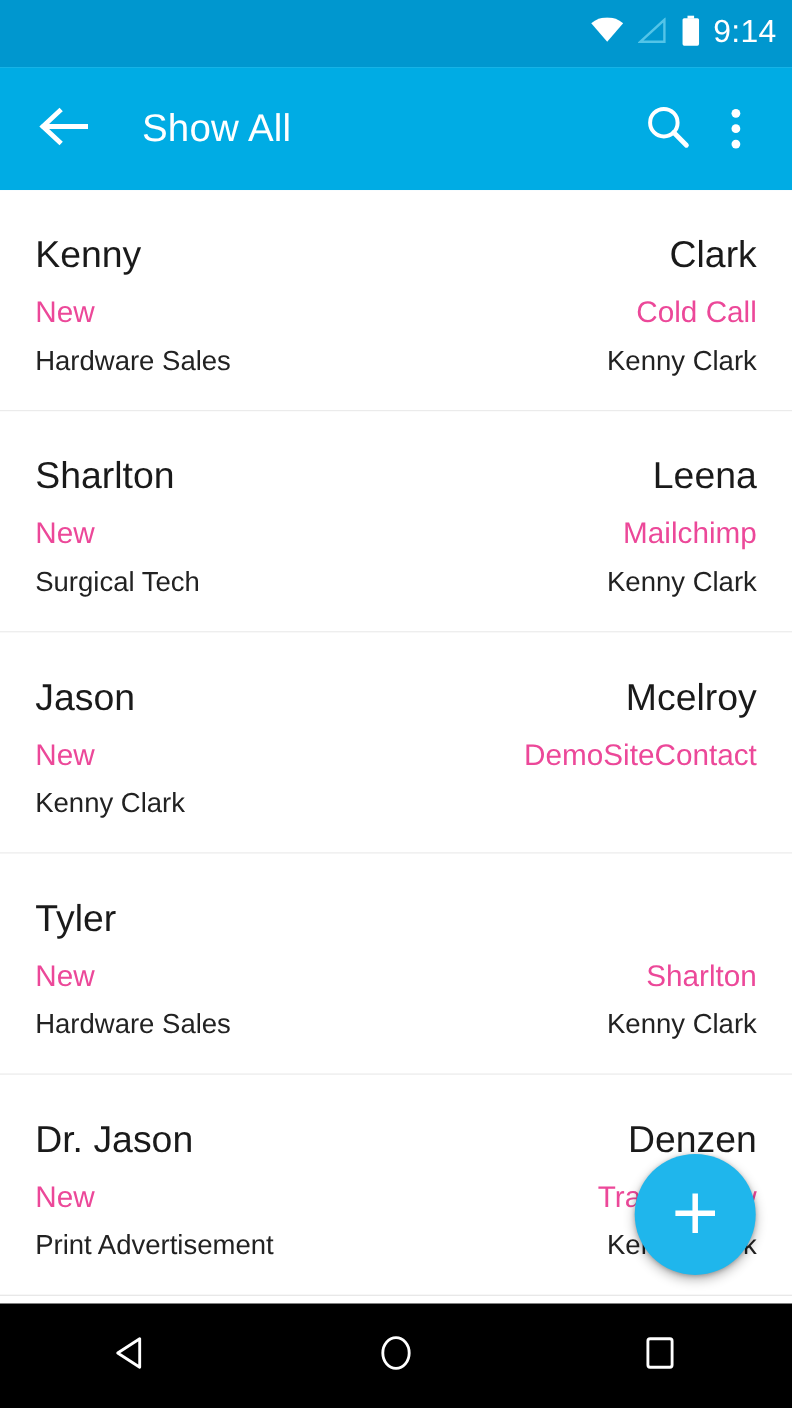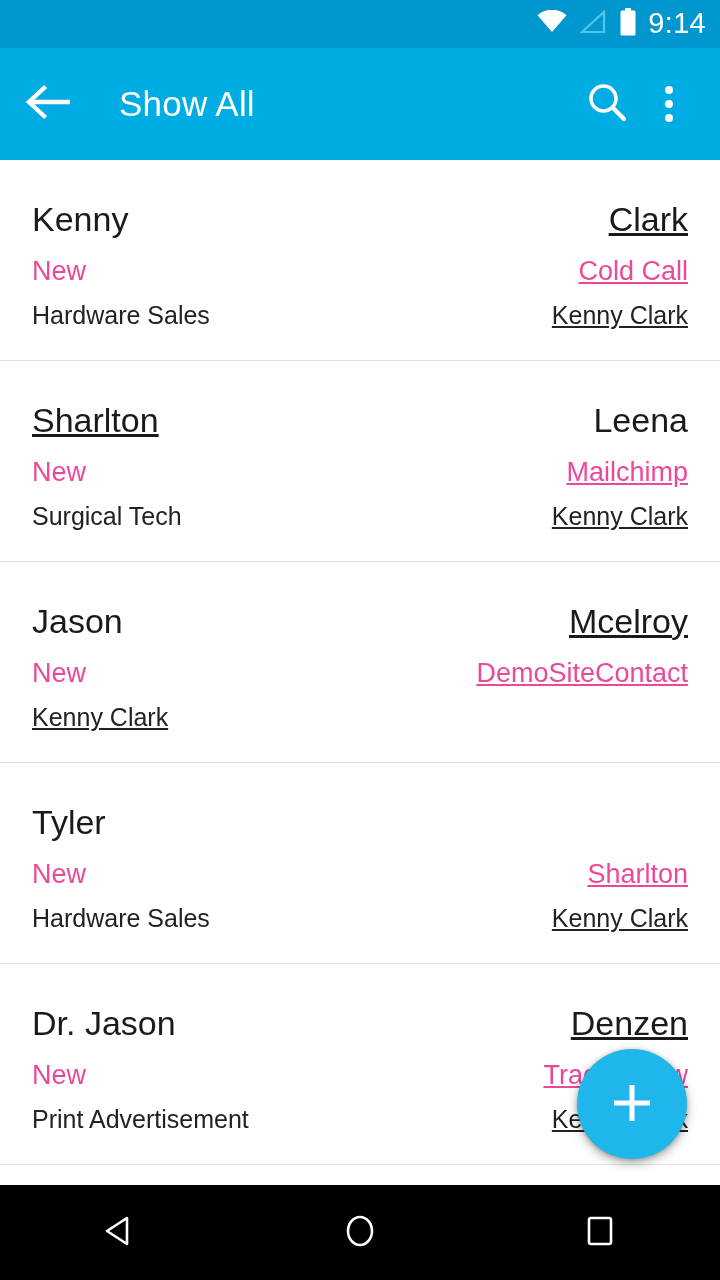--- a/index.html
+++ b/index.html
@@ -10,21 +10,21 @@
     width: 720px;
     height: 1280px;
     background: #ffffff;
     font-family: "Liberation Sans", sans-serif;
     overflow: hidden;
     position: relative;
   }
 
   
   .status-bar {
-    height: 48px;
+    height: 61px;
     background: #0097cf;
     display: flex;
     align-items: center;
     justify-content: flex-end;
     padding-right: 14px;
     box-sizing: border-box;
   }
   .status-icons {
     display: flex;
     align-items: center;
@@ -40,21 +40,21 @@
     padding-bottom: 2px;
   }
 
   
   .app-bar {
     height: 112px;
     background: #00ace4;
     display: flex;
     align-items: center;
     box-sizing: border-box;
-    padding: 0 20px 0 18px;
+    padding: 0 20px 0 28px;
   }
   .back-btn {
     width: 58px;
     height: 58px;
     display: flex;
     align-items: center;
     justify-content: center;
     flex: 0 0 auto;
     cursor: pointer;
   }
@@ -124,21 +124,21 @@
     line-height: 1;
     padding: 9px 0 10px 0;
   }
   .line-tertiary {
     font-size: 25px;
     color: #222222;
     line-height: 1;
     padding: 8px 0 3px 0;
   }
   .cell-left  { text-align: center;  white-space: nowrap; }
-  .cell-right { text-align: right; white-space: nowrap; text-decoration: underline; }
+  .cell-right { text-align: right; white-space: nowrap; }
 
   
   .fab {
     position: absolute;
     left: 577px;
     top: 1049px;
     width: 110px;
     height: 110px;
     border-radius: 50%;
     background: #1fb6ec;

